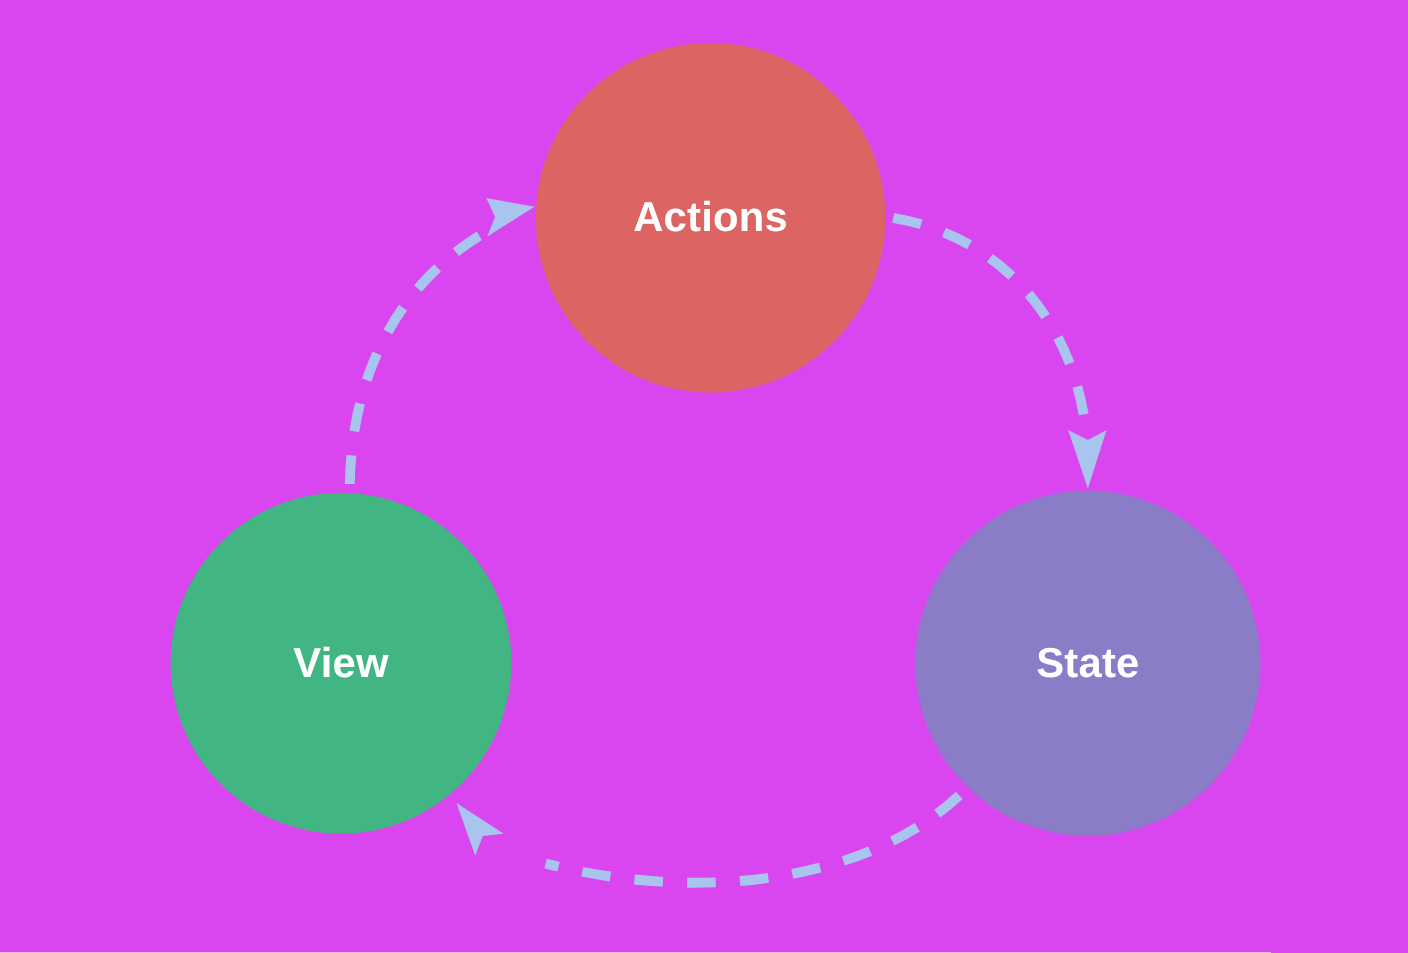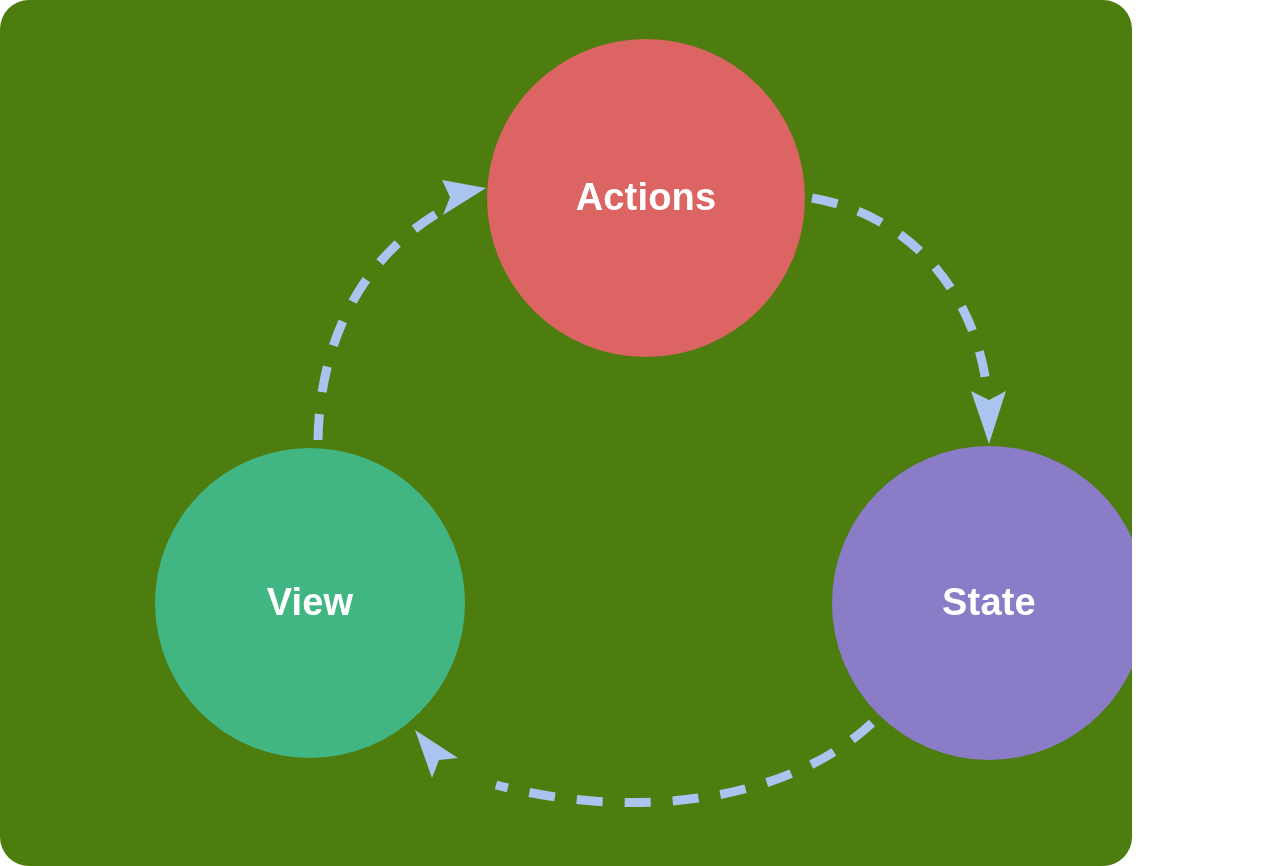--- a/index.html
+++ b/index.html
@@ -44,21 +44,21 @@
     fill: none;
     stroke-linecap: butt;
   }
   .arrow-head {
     stroke: none;
   }
 </style>
 </head>
 <body>
 
-<div id="canvas" style="background: #4d7c0f; width: 1132px; height: 866px; border-radius: 29px;">
+<div id="canvas" style="background: #d946ef; width: 1280px; height: 866px;">
 
   <svg id="diagram-svg" viewBox="0 0 1280 866" xmlns="http://www.w3.org/2000/svg" style="width: 1280px; height: 866px;">
 
     <g>
       <path class="flow-path" d="M 318,440 C 320,330 370,248 452,205" stroke="#a8c4ef" stroke-width="9" stroke-dasharray="26 22"></path>
       <path class="arrow-head" d="M 486,188 L 443,215 L 450,197 L 442,180 Z" fill="#a8c4ef"></path>
     </g>
 
     <g>
       <path class="flow-path" d="M 812,198 C 910,215 972,290 986,382" stroke="#a8c4ef" stroke-width="9" stroke-dasharray="26 22"></path>

